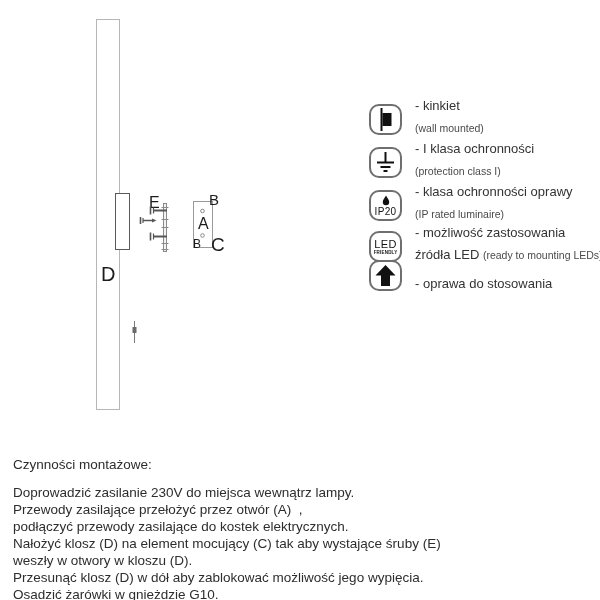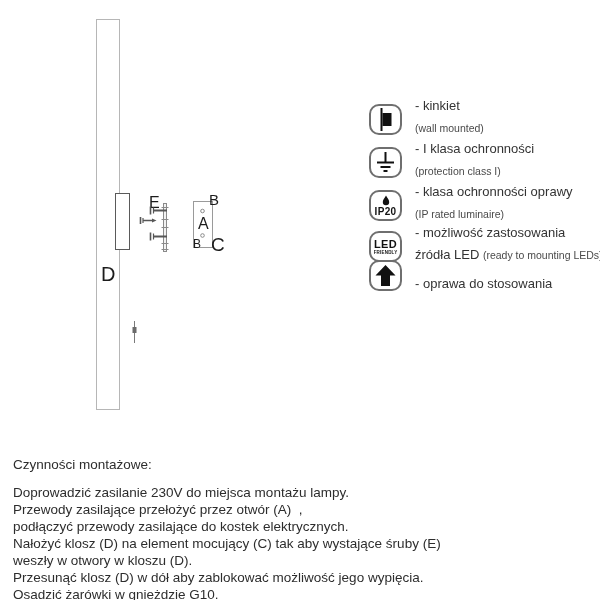--- a/index.html
+++ b/index.html
@@ -10,21 +10,21 @@
   
   .drawing{position:absolute;left:0;top:0;}
   .drawing text{font-family:"Liberation Sans", sans-serif;fill:#1c1c1c;}
   
   .legend-row{position:absolute;left:369px;display:flex;align-items:flex-end;gap:13px;}
   .licon{
     box-sizing:border-box;width:33px;height:31px;flex:0 0 33px;
     border:2px solid #6f6f6f;border-radius:10px;background:#fff;
     display:flex;flex-direction:column;align-items:center;justify-content:center;
   }
-  .licon .big{font-weight:bold;font-size:10px;line-height:10px;color:#111;letter-spacing:0.3px;}
+  .licon .big{font-weight:normal;font-size:10px;line-height:10px;color:#111;letter-spacing:0.3px;}
   .licon .tiny{font-weight:bold;font-size:4.5px;line-height:5px;color:#111;letter-spacing:0.2px;}
   .ltext{padding-top:3px;}
   .l1{font-size:13px;line-height:15px;color:#333;white-space:nowrap;}
   .l2{font-size:13px;line-height:13px;color:#333;white-space:nowrap;margin-top:8px;}
   .l2 .sm{font-size:10.5px;color:#4a4a4a;}
   
   .instructions{position:absolute;left:13px;top:427px;width:582px;}
   .instr-heading{font-size:13.5px;line-height:17px;margin-bottom:11px;white-space:pre;margin-top:29px;}
   .instr-line{font-size:13.5px;line-height:17px;white-space:pre;}
 </style>
@@ -145,21 +145,21 @@
         <polygon points="14.5,3 24.5,13.5 19,13.5 19,24 10,24 10,13.5 4.5,13.5" fill="#111"></polygon>
       </svg>
     </div>
     <div class="ltext">
       <div class="l1">- oprawa do stosowania</div>
     </div>
   </div>
 
   <div class="instructions">
     <div class="instr-heading">Czynności montażowe:</div>
-    <div class="instr-line">Doprowadzić zasilanie 230V do miejsca montażu lampy.</div>
+    <div class="instr-line">Doprowadzić zasilanie 230V do miejsca wewnątrz lampy.</div>
     <div class="instr-line">Przewody zasilające przełożyć przez otwór (A)  ,</div>
     <div class="instr-line">podłączyć przewody zasilające do kostek elektrycznych.</div>
     <div class="instr-line">Nałożyć klosz (D) na element mocujący (C) tak aby wystające śruby (E)</div>
     <div class="instr-line">weszły w otwory w kloszu (D).</div>
     <div class="instr-line">Przesunąć klosz (D) w dół aby zablokować możliwość jego wypięcia.</div>
     <div class="instr-line">Osadzić żarówki w gnieżdzie G10.</div>
   </div>
 
 </div>
 

